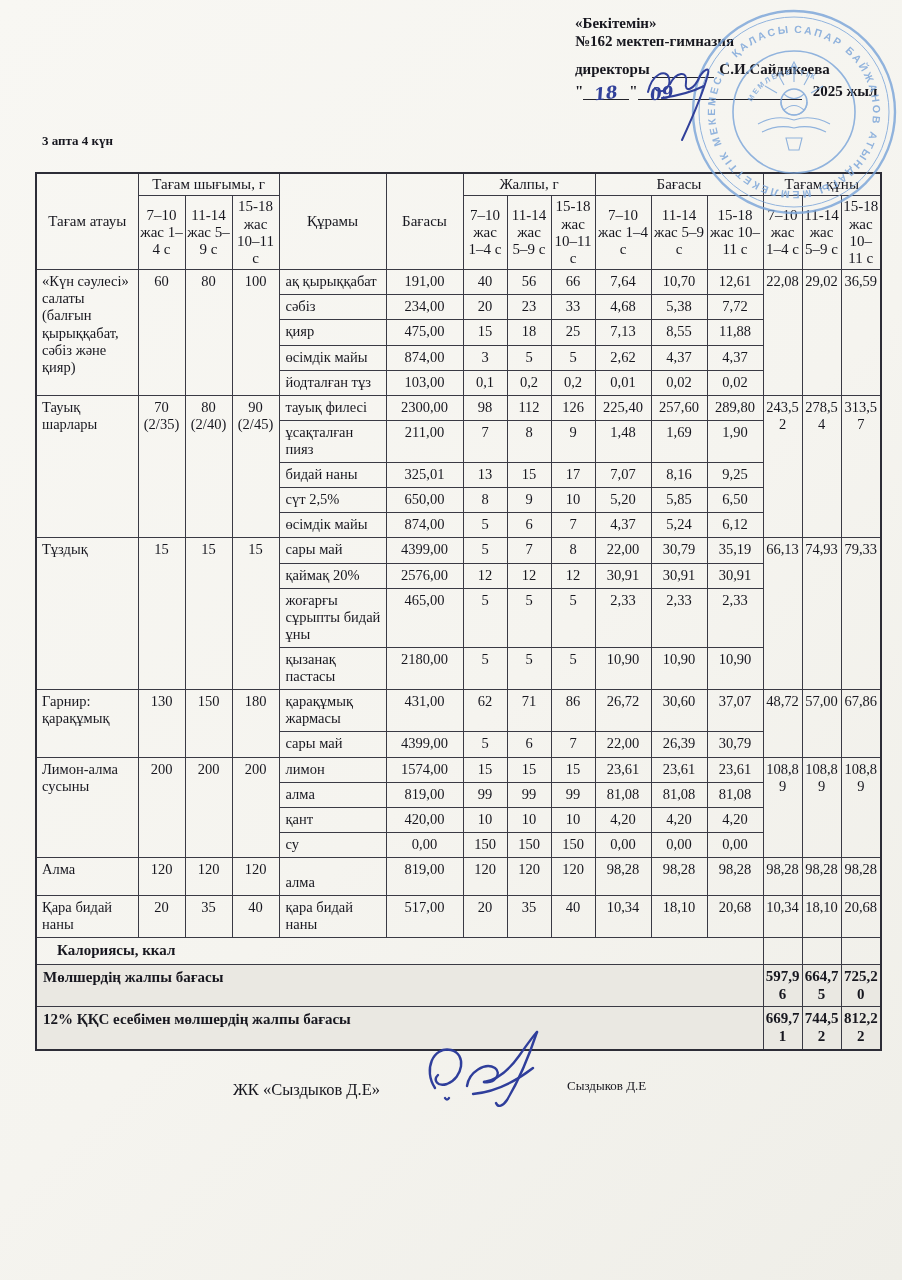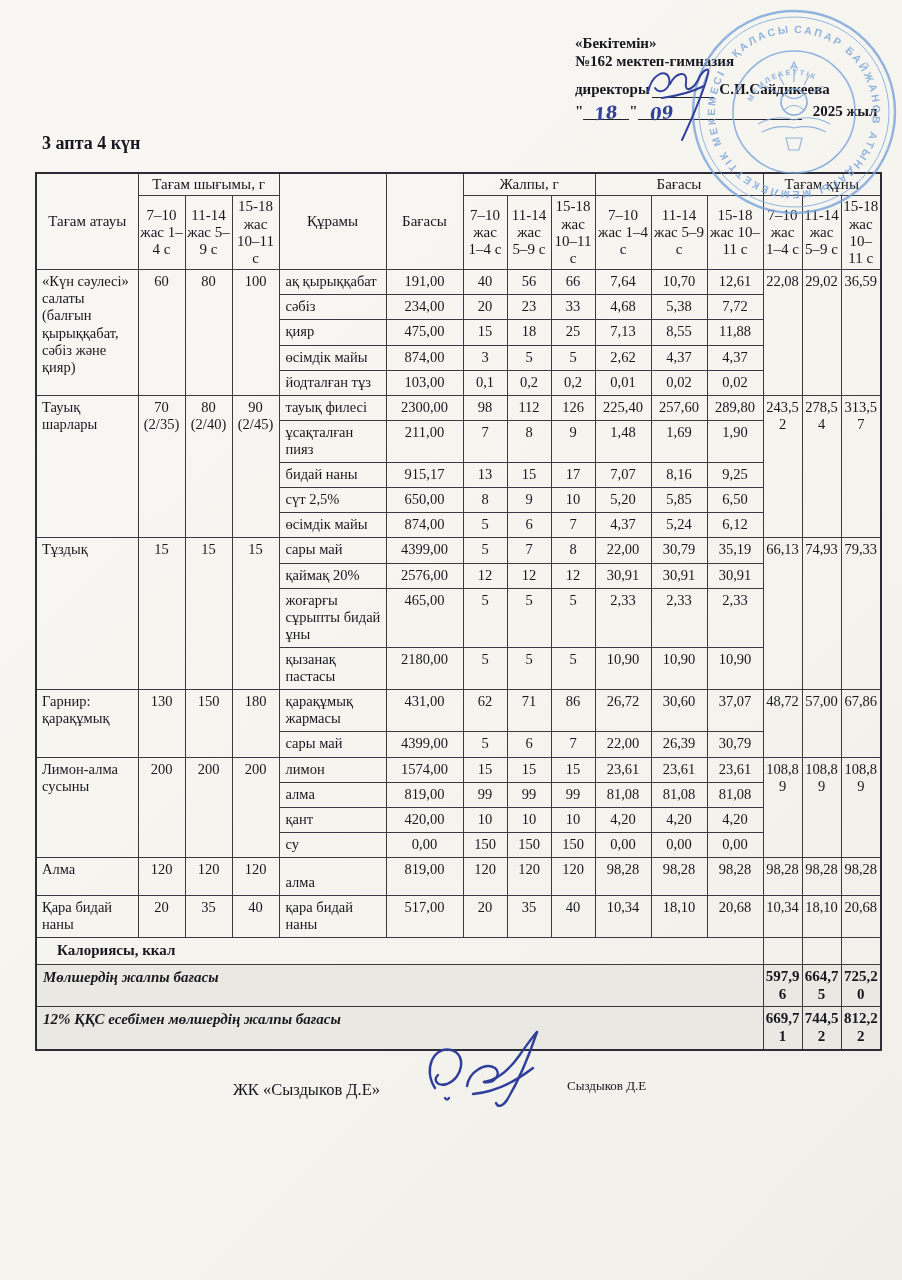--- a/index.html
+++ b/index.html
@@ -6,63 +6,63 @@
   .page{
     position:relative;
     width:902px;height:1280px;
     background:linear-gradient(135deg,#f8f7f3 0%,#f5f4ef 55%,#efeee8 100%);
     font-family:"Liberation Serif","DejaVu Serif",serif;
     color:#17171f;
     overflow:hidden;
   }
   
   .approval{
-    position:absolute;left:575px;top:34px;width:310px;
+    position:absolute;left:575px;top:14px;width:310px;
     font-size:15px;font-weight:bold;line-height:18px;
   }
   .approval .row4{margin-top:10px;}
   .blank{display:inline-block;border-bottom:1.3px solid #23232b;height:15px;vertical-align:bottom;}
   .dirblank{width:62px;margin:0 2px;}
   .dateline{margin-top:4px;display:flex;align-items:flex-end;}
   .dq{font-weight:bold;}
   .b1{width:46px;text-align:center;}
   .b2{width:152px;text-align:left;padding-left:12px;}
   .hand{
     font-family:"DejaVu Serif",serif;font-style:italic;font-weight:bold;
     color:#31409a;font-size:17px;display:inline-block;transform:rotate(-7deg);
   }
   .ys{margin-left:11px;}
   
   .stamp{position:absolute;left:688px;top:6px;width:212px;height:212px;opacity:.82;z-index:5;}
   
   .sig-small{position:absolute;left:642px;top:62px;width:90px;height:90px;overflow:visible;z-index:6;}
   .sig-big{position:absolute;left:405px;top:1030px;width:165px;height:95px;overflow:visible;z-index:6;}
   
-  .ptitle{position:absolute;left:42px;top:133px;font-size:18px;font-weight:bold;}
+  .ptitle{position:absolute;left:42px;top:133px;font-size:13px;font-weight:bold;}
   
   table.menu{
     position:absolute;left:35px;top:172px;width:845px;
     border-collapse:collapse;table-layout:fixed;
     border:2px solid #2d2d37;
   }
   table.menu th,table.menu td{border:1px solid #3a3a44;}
   table.menu th{
     font-size:15px;font-weight:normal;text-align:center;vertical-align:middle;
     padding:2px 1px;line-height:1.15;
   }
   table.menu td{
     font-size:14.5px;padding:3px 2px 4px;vertical-align:top;line-height:1.18;
   }
   .cell-name{text-align:left;padding-left:5px !important;padding-right:4px !important;margin-left:13px;}
   .cell-ing{text-align:left;padding-left:6px !important;padding-right:3px !important;}
   .cell-num{text-align:center;}
   .cell-cost{text-align:center;word-break:break-all;}
   .vb{vertical-align:bottom !important;padding-top:16px !important;}
   tr.fr-plain td{font-weight:bold;font-size:15px;padding:4px 20px;}
-  tr.fr-italic td{font-weight:bold;font-style:italic;font-size:15px;padding:4px 6px;background:#eae8e2;}
+  tr.fr-italic td{font-weight:bold;font-size:15px;padding:4px 6px;background:#eae8e2;}
   tr.fr-italic td.fval{font-style:normal;text-align:center;word-break:break-all;padding:3px 2px;}
   tr.fr-plain td.fval{padding:3px 2px;}
   
   .sign-company{position:absolute;left:233px;top:1080px;font-size:16.5px;}
   .sign-name{position:absolute;left:567px;top:1078px;font-size:13px;}
 </style>
 </head>
 <body>
 
 <div class="page">
@@ -244,21 +244,21 @@
           <td class="cell-num">211,00</td>
           <td class="cell-num">7</td>
           <td class="cell-num">8</td>
           <td class="cell-num">9</td>
           <td class="cell-num">1,48</td>
           <td class="cell-num">1,69</td>
           <td class="cell-num">1,90</td>
         </tr>
         <tr>
           <td class="cell-ing">бидай наны</td>
-          <td class="cell-num">915,17</td>
+          <td class="cell-num">325,01</td>
           <td class="cell-num">13</td>
           <td class="cell-num">15</td>
           <td class="cell-num">17</td>
           <td class="cell-num">7,07</td>
           <td class="cell-num">8,16</td>
           <td class="cell-num">9,25</td>
         </tr>
         <tr>
           <td class="cell-ing">сүт 2,5%</td>
           <td class="cell-num">650,00</td>

